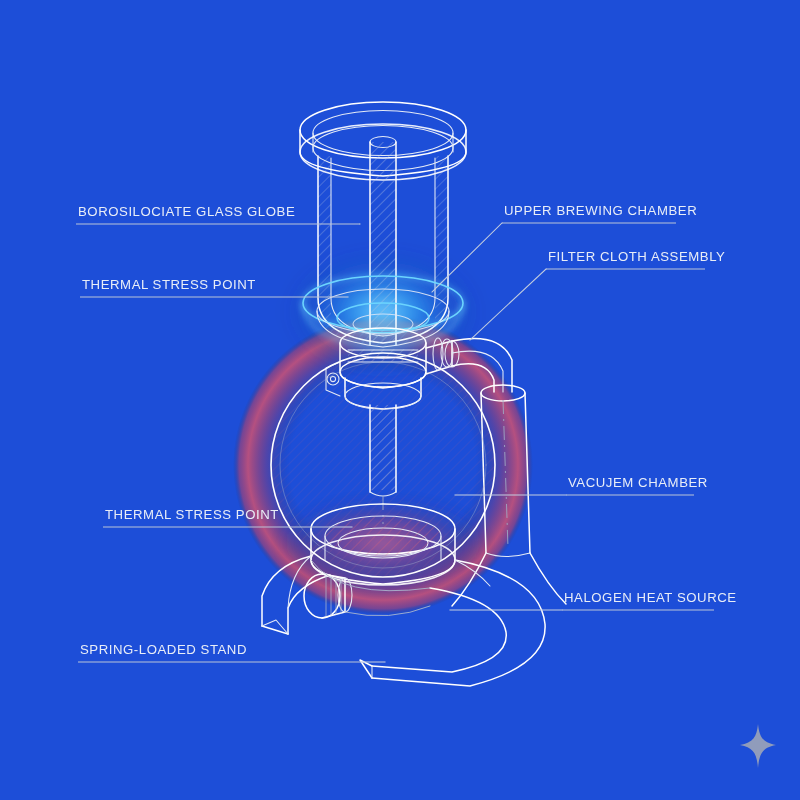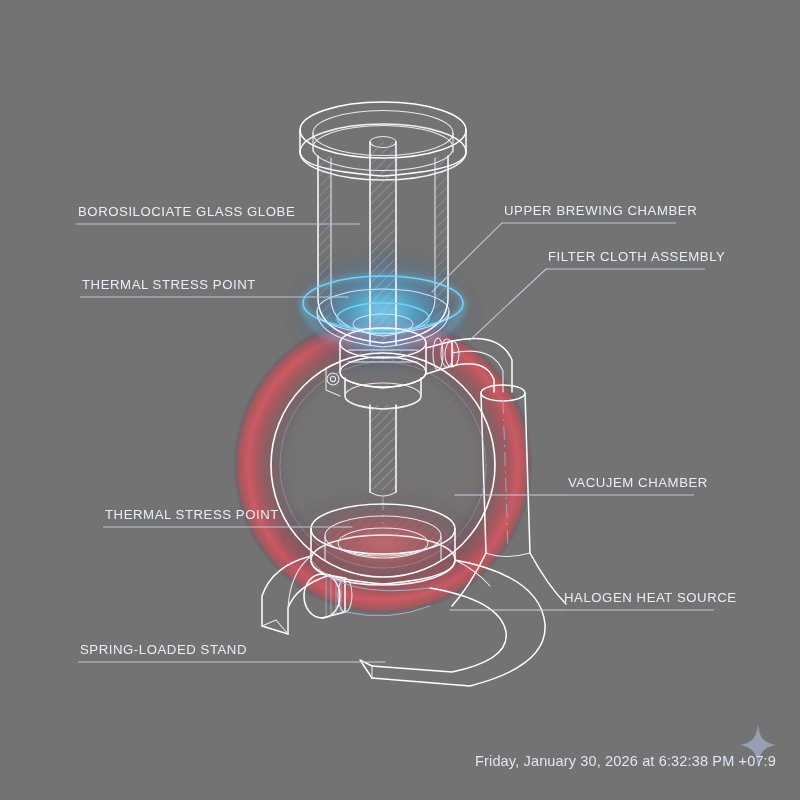--- a/index.html
+++ b/index.html
@@ -68,21 +68,21 @@
     right: 22px;
     bottom: 31px;
     width: 40px;
     height: 46px;
     pointer-events: none;
   }
 </style>
 </head>
 <body>
 
-<div id="stage" style="background: #737373;">
+<div id="stage" style="background: #1d4ed8;">
 
   <svg id="blueprint" viewBox="0 0 800 800">
     <defs>
 
       <pattern id="hatch" width="7" height="7" patternUnits="userSpaceOnUse" patternTransform="rotate(45)">
         <line x1="0" y1="0" x2="0" y2="7" stroke="#b9c6dd" stroke-width="1.05" opacity="0.85"></line>
       </pattern>
       <pattern id="hatchRed" width="7" height="7" patternUnits="userSpaceOnUse" patternTransform="rotate(45)">
         <line x1="0" y1="0" x2="0" y2="7" stroke="#e8606c" stroke-width="1.1" opacity="0.9"></line>
       </pattern>
@@ -305,15 +305,14 @@
         <text x="504" y="215" class="callout-text right">UPPER BREWING CHAMBER</text>
         <text x="548" y="261" class="callout-text right">FILTER CLOTH ASSEMBLY</text>
         <text x="568" y="487" class="callout-text right">VACUJEM CHAMBER</text>
         <text x="564" y="602" class="callout-text right">HALOGEN HEAT SOURCE</text>
       </g>
   </svg>
 
   <svg id="sparkle" viewBox="0 0 40 46">
     <path d="M20 1 C21.4 14 24.6 19.4 38 22 C24.6 24.6 21.4 30 20 45 C18.6 30 15.4 24.6 2 22 C15.4 19.4 18.6 14 20 1 Z" fill="#9aa3b8" opacity="0.92"></path>
   </svg>
-  <div id="timestamp">Friday, January 30, 2026 at 6:32:38 PM +07:9</div>
 
 </div>
 
 </body></html>

